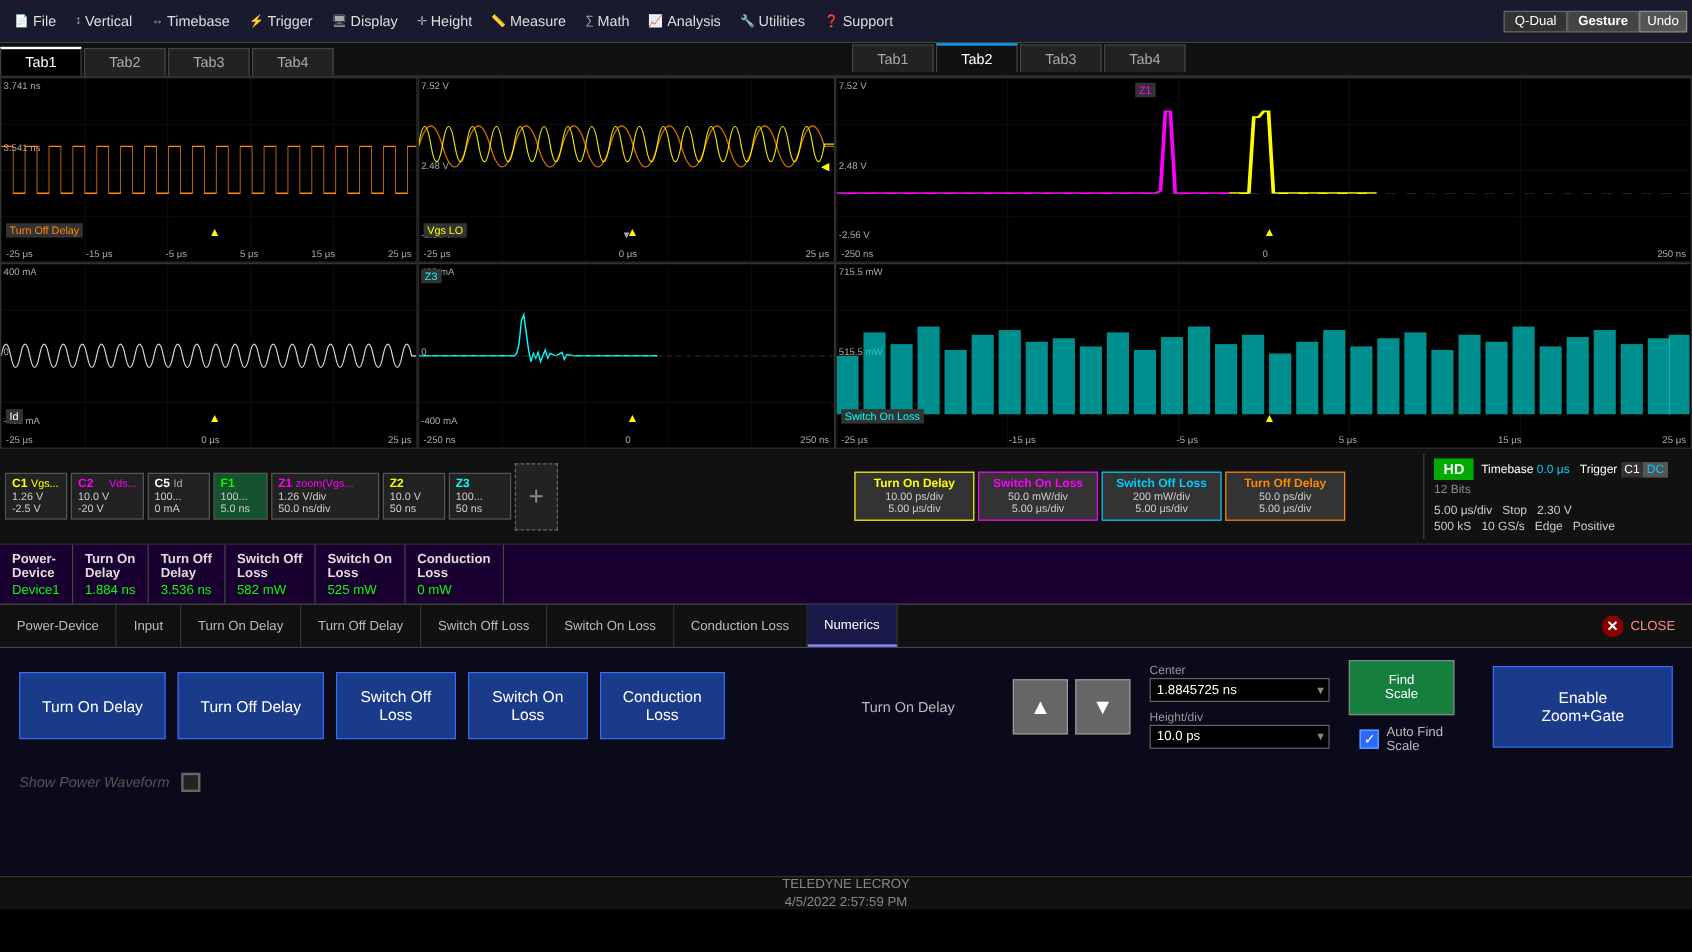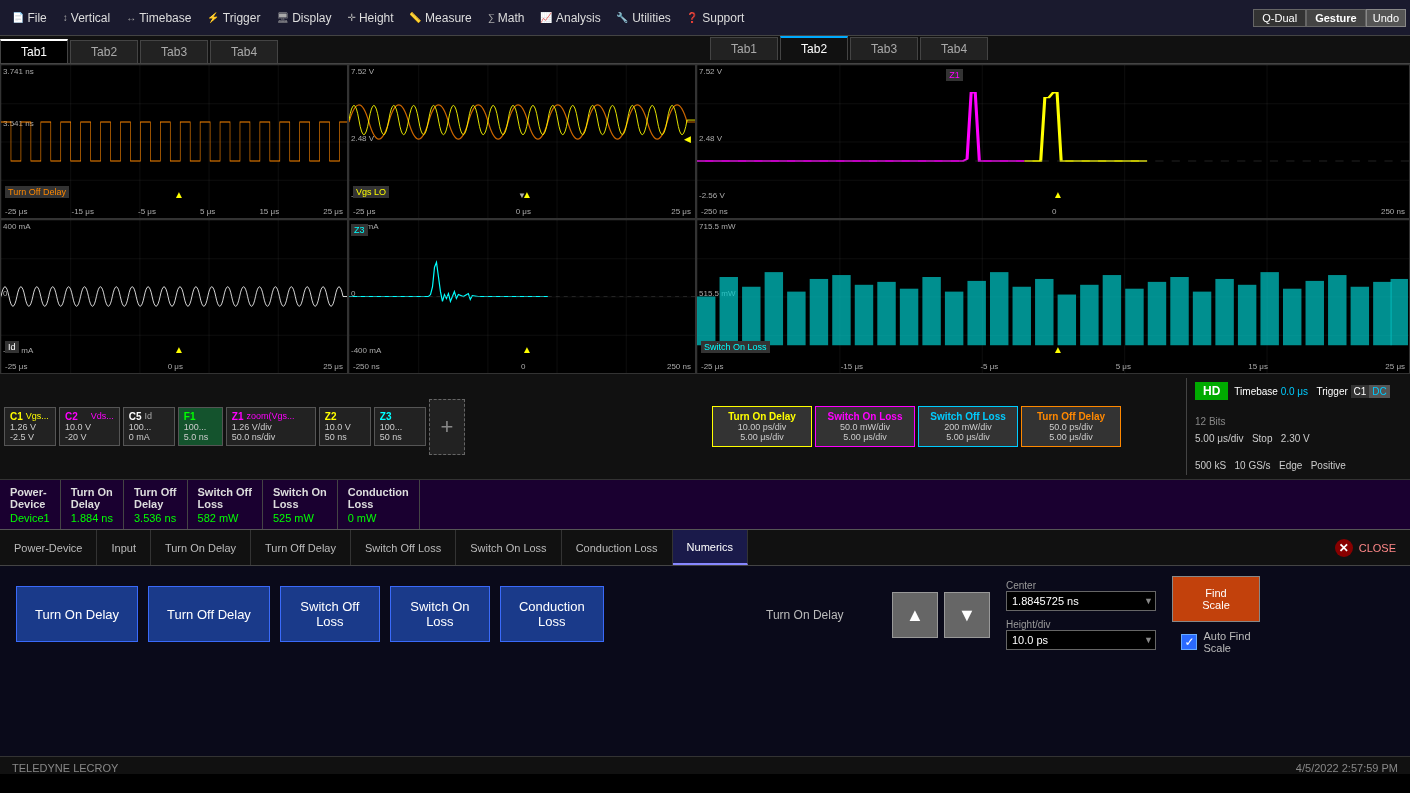--- a/index.html
+++ b/index.html
@@ -450,21 +450,21 @@
       <div style="color:#0cf;font-weight:bold;font-size:10px;">Switch Off Loss</div>
       <div style="font-size:9px;color:#ccc;">200 mW/div</div>
       <div style="font-size:9px;color:#ccc;">5.00 μs/div</div>
     </div>
     <div style="background:#333;border:1px solid #f80;padding:4px 8px;cursor:pointer;font-size:10px;text-align:center;min-width:100px;">
       <div style="color:#f80;font-weight:bold;font-size:10px;">Turn Off Delay</div>
       <div style="font-size:9px;color:#ccc;">50.0 ps/div</div>
       <div style="font-size:9px;color:#ccc;">5.00 μs/div</div>
     </div>
 
-    <div style="margin-left:auto;background:#111;border-left:1px solid #444;padding:4px 8px;font-size:10px;color:#ccc;display:flex;flex-direction:column;gap:16px;min-width:220px;">
+    <div style="margin-left:auto;background:#111;border-left:1px solid #444;padding:4px 8px;font-size:10px;color:#ccc;display:flex;flex-direction:column;gap:3px;min-width:220px;">
       <div style="display:flex;gap:6px;align-items:center;">
         <div style="background:#0a0;color:#fff;padding:2px 8px;font-weight:bold;font-size:12px;">HD</div>
         <div style="font-size:10px;color:#ddd;">
           <span style="color:#fff;">Timebase</span> <span style="color:#0cf;">0.0 μs</span>
           &nbsp;&nbsp;<span style="color:#fff;">Trigger</span> <span style="color:#fff;background:#333;padding:1px 3px;">C1</span><span style="color:#0cf;background:#555;padding:1px 3px;">DC</span>
         </div>
       </div>
       <div style="display:flex;gap:6px;flex-direction:column;">
         <div style="color:#888;font-size:10px;">12 Bits</div>
         <div style="font-size:10px;color:#ccc;">
@@ -533,20 +533,24 @@
       <button class="param-btn">Turn On Delay</button>
       <button class="param-btn">Turn Off Delay</button>
       <button class="param-btn" style="white-space:pre-line;">Switch Off
 Loss</button>
       <button class="param-btn" style="white-space:pre-line;">Switch On
 Loss</button>
       <button class="param-btn" style="white-space:pre-line;">Conduction
 Loss</button>
     </div>
 
+    <div style="display:flex;align-items:center;gap:10px;margin-top:8px;">
+      <span style="color:#555;font-size:12px;font-style:italic;">Show Power Waveform</span>
+      <div style="width:16px;height:16px;background:#222;border:2px solid #666;cursor:pointer;"></div>
+    </div>
   </div>
 
   <div style="flex:1;padding:10px 16px;display:flex;flex-direction:column;gap:8px;">
 
     <div style="display:flex;align-items:center;gap:16px;">
       <div style="color:#bbb;font-size:12px;min-width:110px;">Turn On Delay</div>
 
       <div style="display:flex;gap:6px;">
         <button style="width:46px;height:46px;background:#666;border:1px solid #999;color:#fff;font-size:18px;cursor:pointer;display:flex;align-items:center;justify-content:center;">▲</button>
         <button style="width:46px;height:46px;background:#666;border:1px solid #999;color:#fff;font-size:18px;cursor:pointer;display:flex;align-items:center;justify-content:center;">▼</button>
@@ -563,31 +567,33 @@
         <div>
           <div style="font-size:10px;color:#999;">Height/div</div>
           <div style="display:flex;align-items:center;background:#000;border:1px solid #666;width:150px;">
             <span style="color:#fff;font-size:11px;padding:3px 5px;flex:1;">10.0 ps</span>
             <span style="color:#888;font-size:9px;padding:2px;">▼</span>
           </div>
         </div>
       </div>
 
       <div style="display:flex;flex-direction:column;align-items:center;gap:8px;">
-        <button style="background:#c2410c;border:1px solid #888;color:#fff;padding:10px 24px;cursor:pointer;font-size:11px;text-align:center;width:88px;white-space:pre-line;">Find
+        <button style="background:#15803d;border:1px solid #888;color:#fff;padding:10px 24px;cursor:pointer;font-size:11px;text-align:center;width:88px;white-space:pre-line;">Find
 Scale</button>
         <div style="display:flex;align-items:center;gap:6px;">
           <div style="width:16px;height:16px;background:#2a6aff;border:1px solid #6af;display:flex;align-items:center;justify-content:center;cursor:pointer;">
             <span style="color:#fff;font-size:12px;">✓</span>
           </div>
           <span style="color:#bbb;font-size:11px;white-space:pre-line;">Auto Find
 Scale</span>
         </div>
       </div>
 
-    </div>
-  </div>
-</div>
-
-<div style="height:18px;background:#111;display:flex;align-items:flex-end;justify-content:space-between;padding:0 12px;border-top:1px solid #333;font-size:11px;color:#888;">
+      <button style="background:#1a3a8a;border:1px solid #3a6afa;color:#fff;padding:18px 20px;cursor:pointer;font-size:13px;text-align:center;min-width:150px;white-space:pre-line;margin-left:16px;">Enable
+Zoom+Gate</button>
+    </div>
+  </div>
+</div>
+
+<div style="height:28px;background:#111;display:flex;align-items:center;justify-content:space-between;padding:0 12px;border-top:1px solid #333;font-size:11px;color:#888;flex-direction:column;">
   <span>TELEDYNE LECROY</span>
   <span>4/5/2022  2:57:59 PM</span>
 </div>
 
 </body></html>

